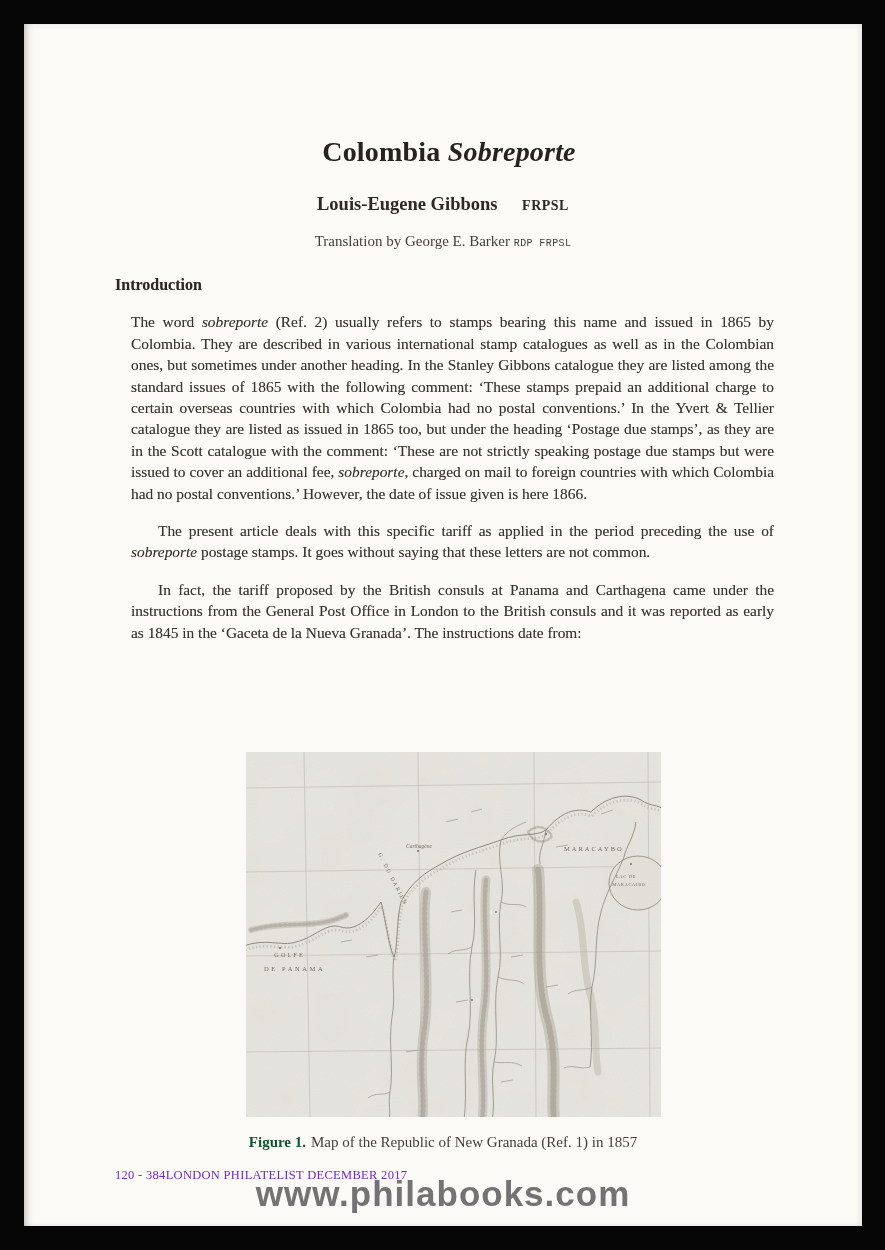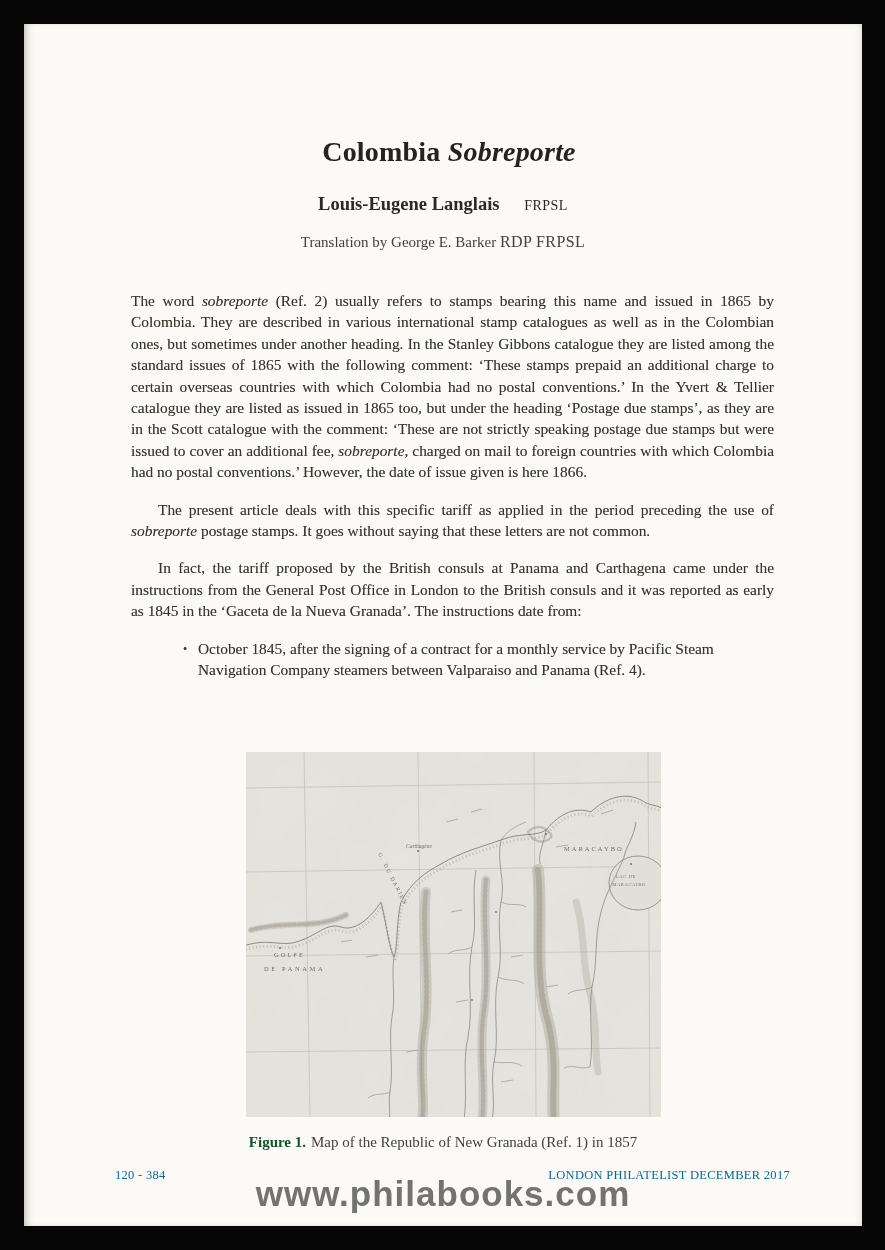--- a/index.html
+++ b/index.html
@@ -19,26 +19,26 @@
     position:absolute;top:112px;left:0;width:100%;
     text-align:center;font-size:28px;font-weight:700;color:#26231e;
     letter-spacing:.2px;
     margin-left:6px;
   }
   .title i{font-style:italic;}
   .byline{
     position:absolute;top:170px;left:0;width:100%;
     text-align:center;font-size:18.5px;font-weight:700;color:#2c2924;
   }
-  .byline .postnom{font-size:14px;font-weight:400;letter-spacing:.5px;padding-left:20px;}
+  .byline .postnom{font-size:14px;font-weight:700;letter-spacing:.5px;padding-left:20px;}
   .translation{
     position:absolute;top:209px;left:0;width:100%;
     text-align:center;font-size:15px;color:#45413a;
   }
-  .translation .postnom{font-size:16px;letter-spacing:.4px;}
+  .translation .postnom{font-size:10px;letter-spacing:.4px;font-family:Liberation Mono, monospace;}
   .body-text{
     position:absolute;top:250px;left:91px;width:675px;
     color:#38352e;font-size:15.4px;line-height:21.4px;
     text-align:justify;
     text-shadow:0 0 .5px rgba(60,55,45,.45);
   }
   .body-text h3{
     margin:0 0 2px 0;font-size:16px;font-weight:700;color:#2c2924;text-align:left;
   }
   .body-text p{margin:16px;}
@@ -57,48 +57,48 @@
   }
   .figure svg{display:block;}
   .caption{
     position:absolute;top:1110px;left:0;width:100%;
     text-align:center;font-size:15px;color:#45413a;
   }
   .caption .cap-label{font-weight:700;color:#14532d;}
   .caption .cap-text{margin-left:5px;margin-top:23px;}
   .footer{
     position:absolute;top:1144px;left:91px;width:675px;
-    display:flex;justify-content:space-between;
-    font-size:12.5px;color:#0369a1;letter-spacing:.3px;
+    display:flex;justify-content:flex-start;
+    font-size:12.5px;color:#6d28d9;letter-spacing:.3px;
   }
   .watermark{
     position:absolute;top:1150px;left:0;width:100%;
     text-align:center;
     font-family:"Liberation Sans", sans-serif;
     font-size:35px;font-weight:700;color:#737373;letter-spacing:1px;
   }
   .maplabel{font-family:"Liberation Serif", serif;fill:#6e6a60;}
 </style>
 </head>
 <body>
 
 <div class="page">
 
   <div class="title"><span>Colombia </span><i>Sobreporte</i></div>
 
-  <div class="byline"><span>Louis-Eugene Langlais </span><span class="postnom">FRPSL</span></div>
+  <div class="byline"><span>Louis-Eugene Gibbons </span><span class="postnom">FRPSL</span></div>
 
   <div class="translation"><span>Translation by George E. Barker </span><span class="postnom">RDP FRPSL</span></div>
 
   <div class="body-text">
+    <h3>Introduction</h3>
     <p><span>The word </span><i>sobreporte</i><span> (Ref. 2) usually refers to stamps bearing this name and issued in 1865 by Colombia. They are described in various international stamp catalogues as well as in the Colombian ones, but sometimes under another heading. In the Stanley Gibbons catalogue they are listed among the standard issues of 1865 with the following comment: ‘These stamps prepaid an additional charge to certain overseas countries with which Colombia had no postal conventions.’ In the Yvert &amp; Tellier catalogue they are listed as issued in 1865 too, but under the heading ‘Postage due stamps’, as they are in the Scott catalogue with the comment: ‘These are not strictly speaking postage due stamps but were issued to cover an additional fee, </span><i>sobreporte</i><span>, charged on mail to foreign countries with which Colombia had no postal conventions.’ However, the date of issue given is here 1866.</span></p>
     <p class="indent"><span>The present article deals with this specific tariff as applied in the period preceding the use of </span><i>sobreporte</i><span> postage stamps. It goes without saying that these letters are not common.</span></p>
     <p class="indent"><span>In fact, the tariff proposed by the British consuls at Panama and Carthagena came under the instructions from the General Post Office in London to the British consuls and it was reported as early as 1845 in the ‘Gaceta de la Nueva Granada’. The instructions date from:</span></p>
     <ul class="points">
-      <li>October 1845, after the signing of a contract for a monthly service by Pacific Steam Navigation Company steamers between Valparaiso and Panama (Ref. 4).</li>
     </ul>
   </div>
 
   <div class="figure">
     <svg width="415" height="365" viewBox="0 0 415 365" xmlns="http://www.w3.org/2000/svg">
       <defs>
         <filter id="grain" x="0" y="0" width="100%" height="100%">
           <feTurbulence type="fractalNoise" baseFrequency="0.85" numOctaves="2" stitchTiles="stitch"></feTurbulence>
           <feColorMatrix type="matrix" values="0 0 0 0 0.45  0 0 0 0 0.44  0 0 0 0 0.40  0 0 0 0.12 0"></feColorMatrix>
         </filter>

